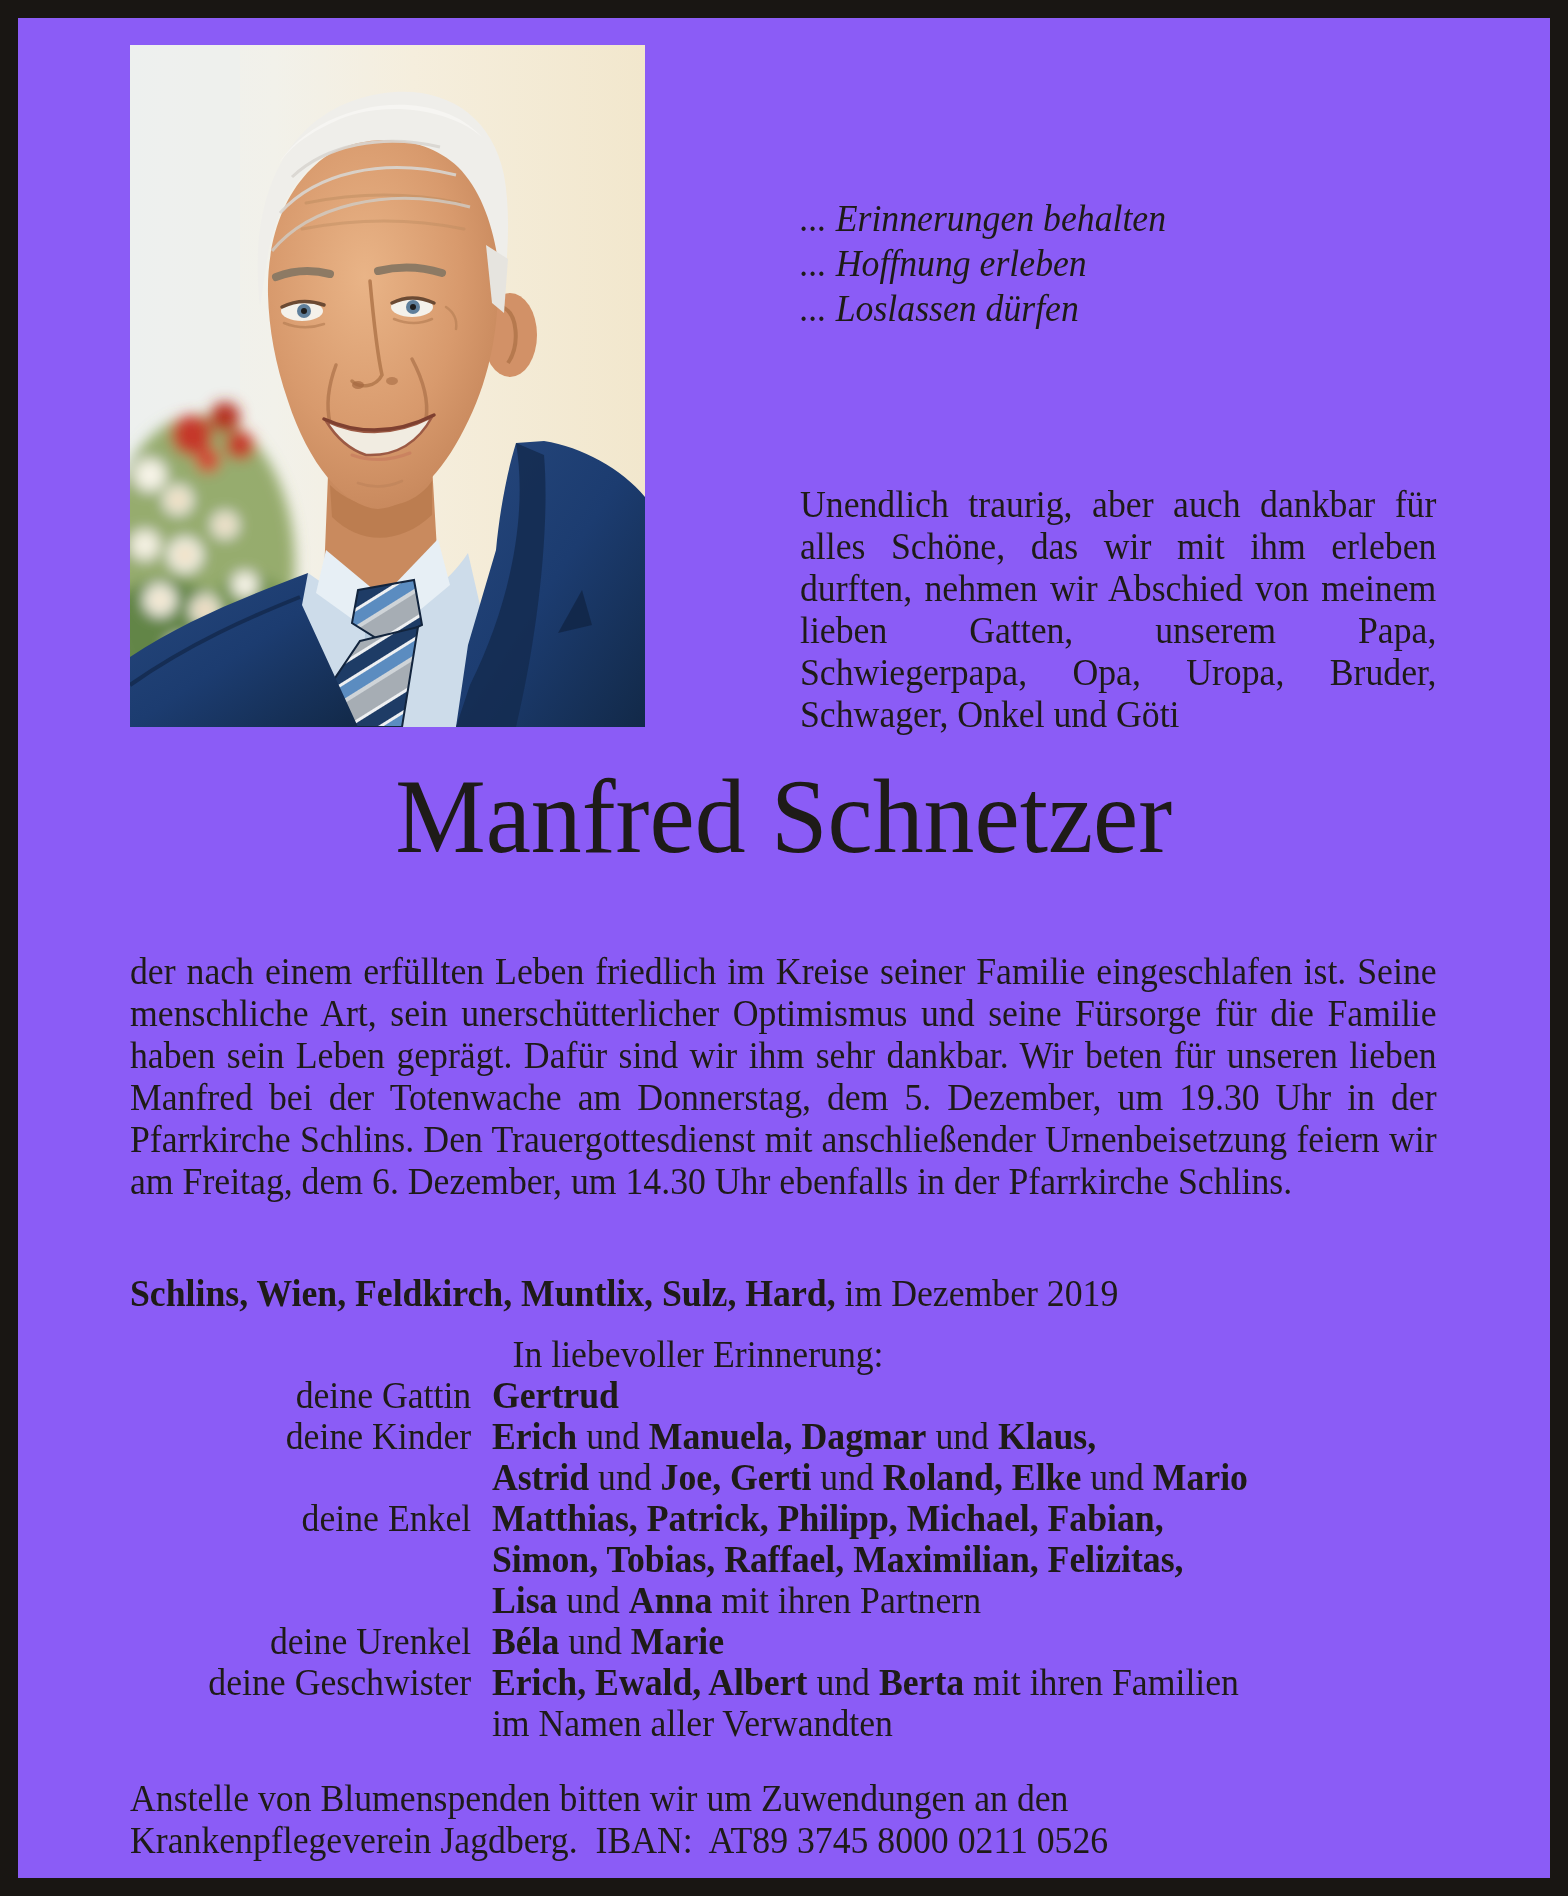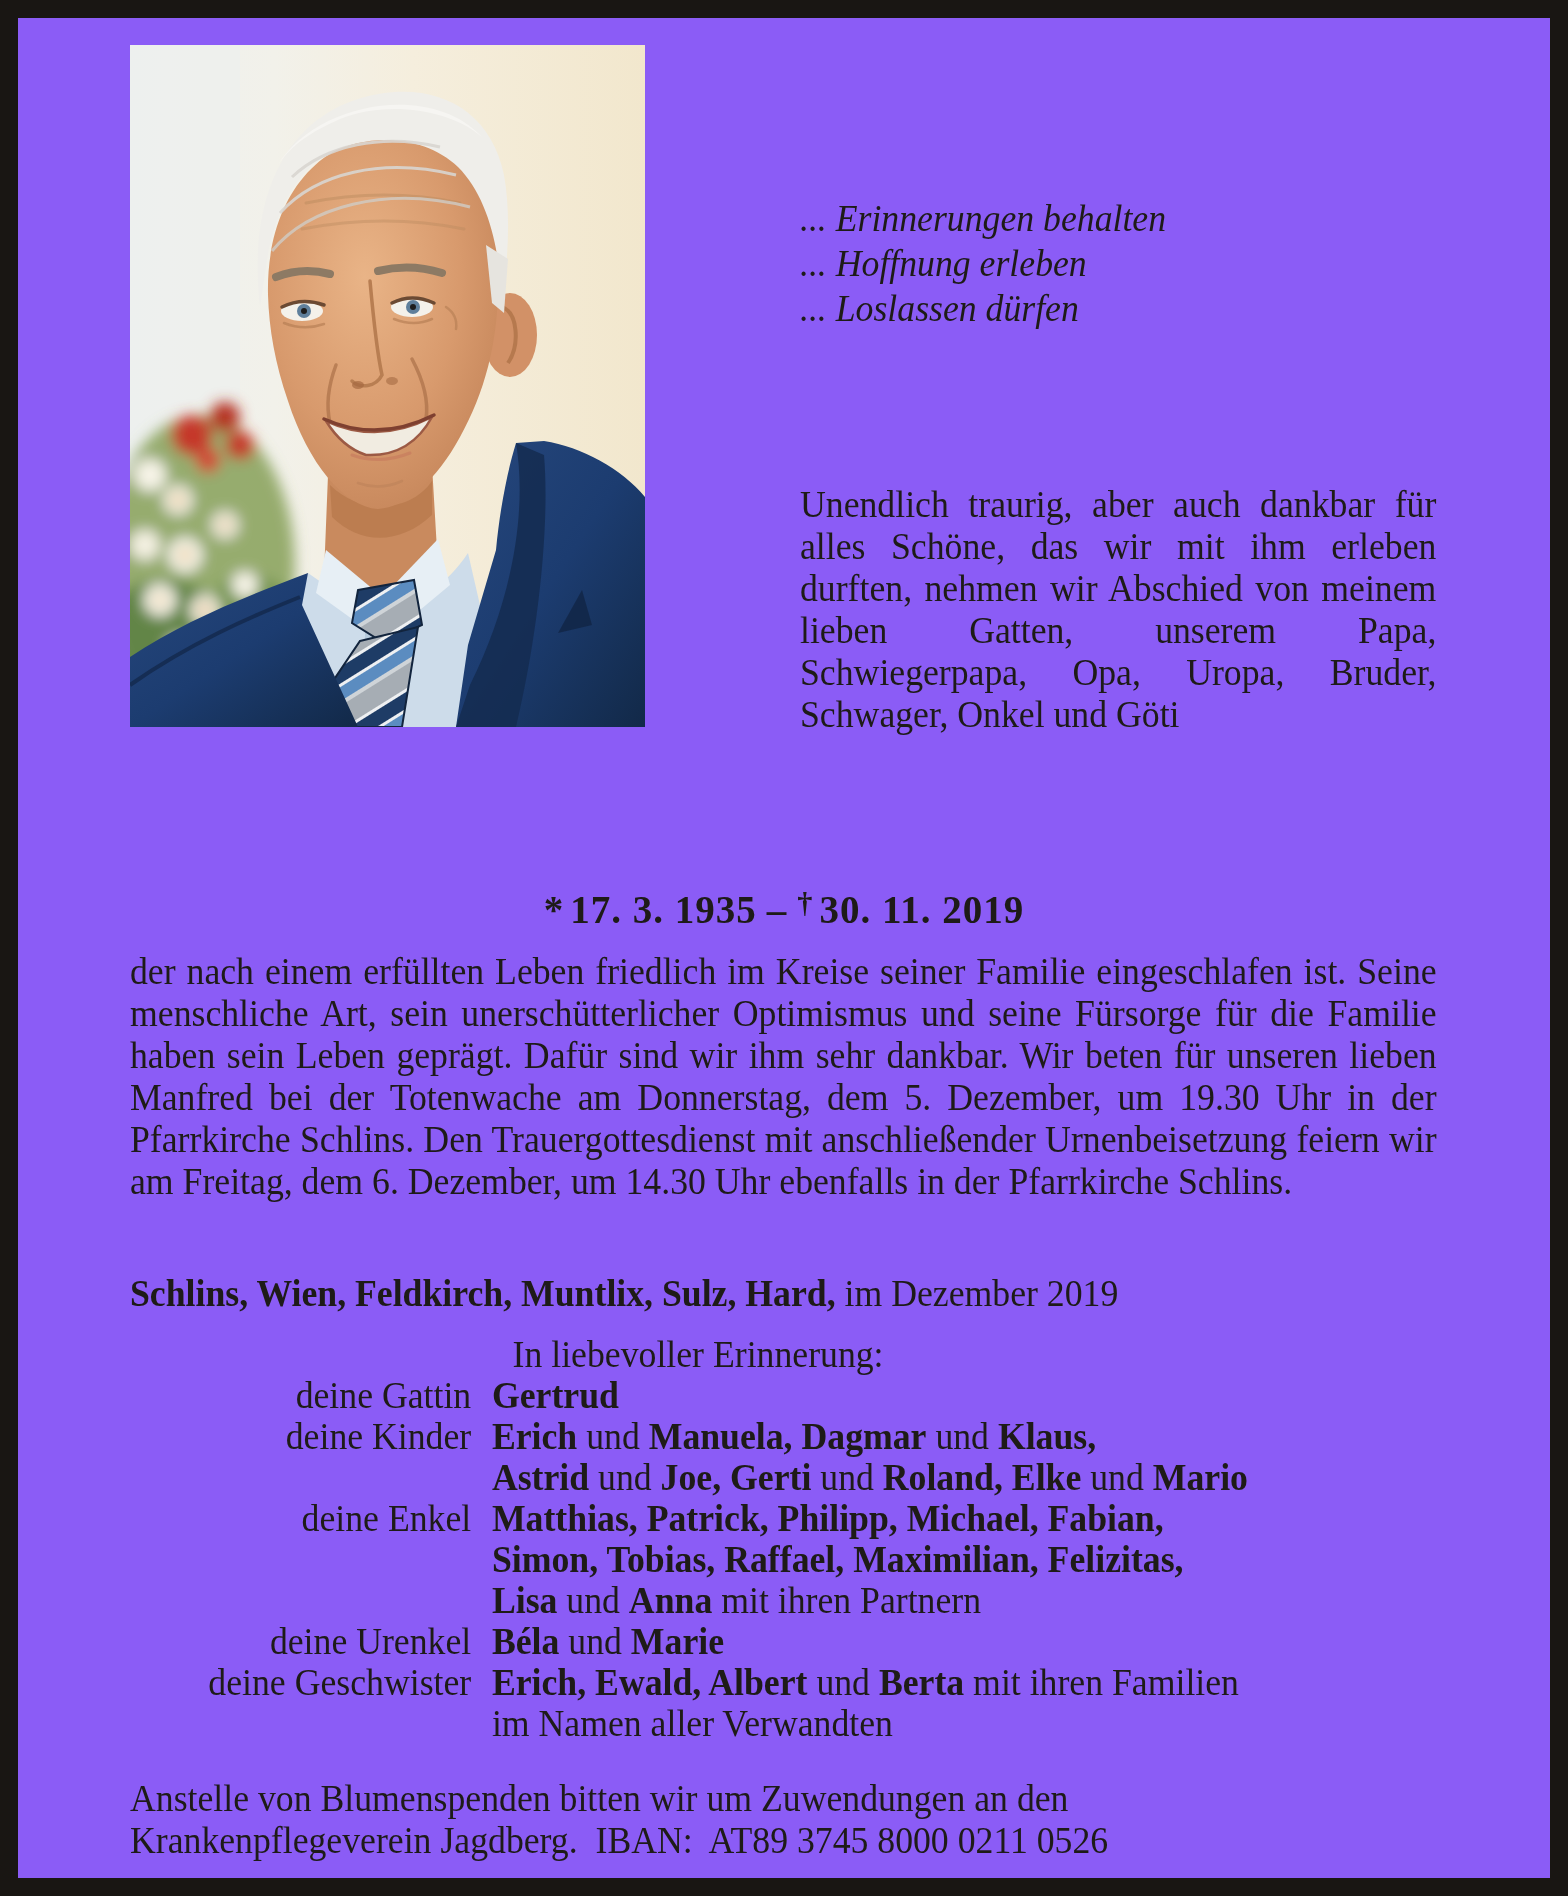--- a/index.html
+++ b/index.html
@@ -193,24 +193,22 @@
   </div>
 
   <div class="quote condense">
       <div class="quote-line">... Erinnerungen behalten</div>
       <div class="quote-line">... Hoffnung erleben</div>
       <div class="quote-line">... Loslassen dürfen</div>
     </div>
 
   <div class="intro condense">Unendlich traurig, aber auch dankbar für alles Schöne, das wir mit ihm erleben durften, nehmen wir Abschied von meinem lieben Gatten, unserem Papa, Schwiegerpapa, Opa, Uropa, Bruder, Schwager, Onkel und Göti</div>
 
-
-  <div class="dates">
-    <span class="sym-star">*</span><span class="datepart">17. 3. 1935</span><span class="sep">–</span><span class="sym-dagger">†</span><span class="datepart">30. 11. 2019</span>
-  </div>
+  <h1 class="name-title"><span class="name-inner">Manfred Schnetzer</span></h1>
+
 
   <div class="announcement condense">der nach einem erfüllten Leben friedlich im Kreise seiner Familie eingeschlafen ist. Seine menschliche Art, sein unerschütterlicher Optimismus und seine Fürsorge für die Familie haben sein Leben geprägt. Dafür sind wir ihm sehr dankbar. Wir beten für unseren lieben Manfred bei der Totenwache am Donnerstag, dem 5. Dezember, um 19.30 Uhr in der Pfarrkirche Schlins. Den Trauergottesdienst mit anschließender Urnenbeisetzung feiern wir am Freitag, dem 6. Dezember, um 14.30 Uhr ebenfalls in der Pfarrkirche Schlins.</div>
 
   <div class="places condense">
     <span class="bold">Schlins, Wien, Feldkirch, Muntlix, Sulz, Hard,</span><span> im Dezember 2019</span>
   </div>
 
   <div class="memoriam condense">
     <div class="mem-header">In liebevoller Erinnerung:</div>
     <div>

